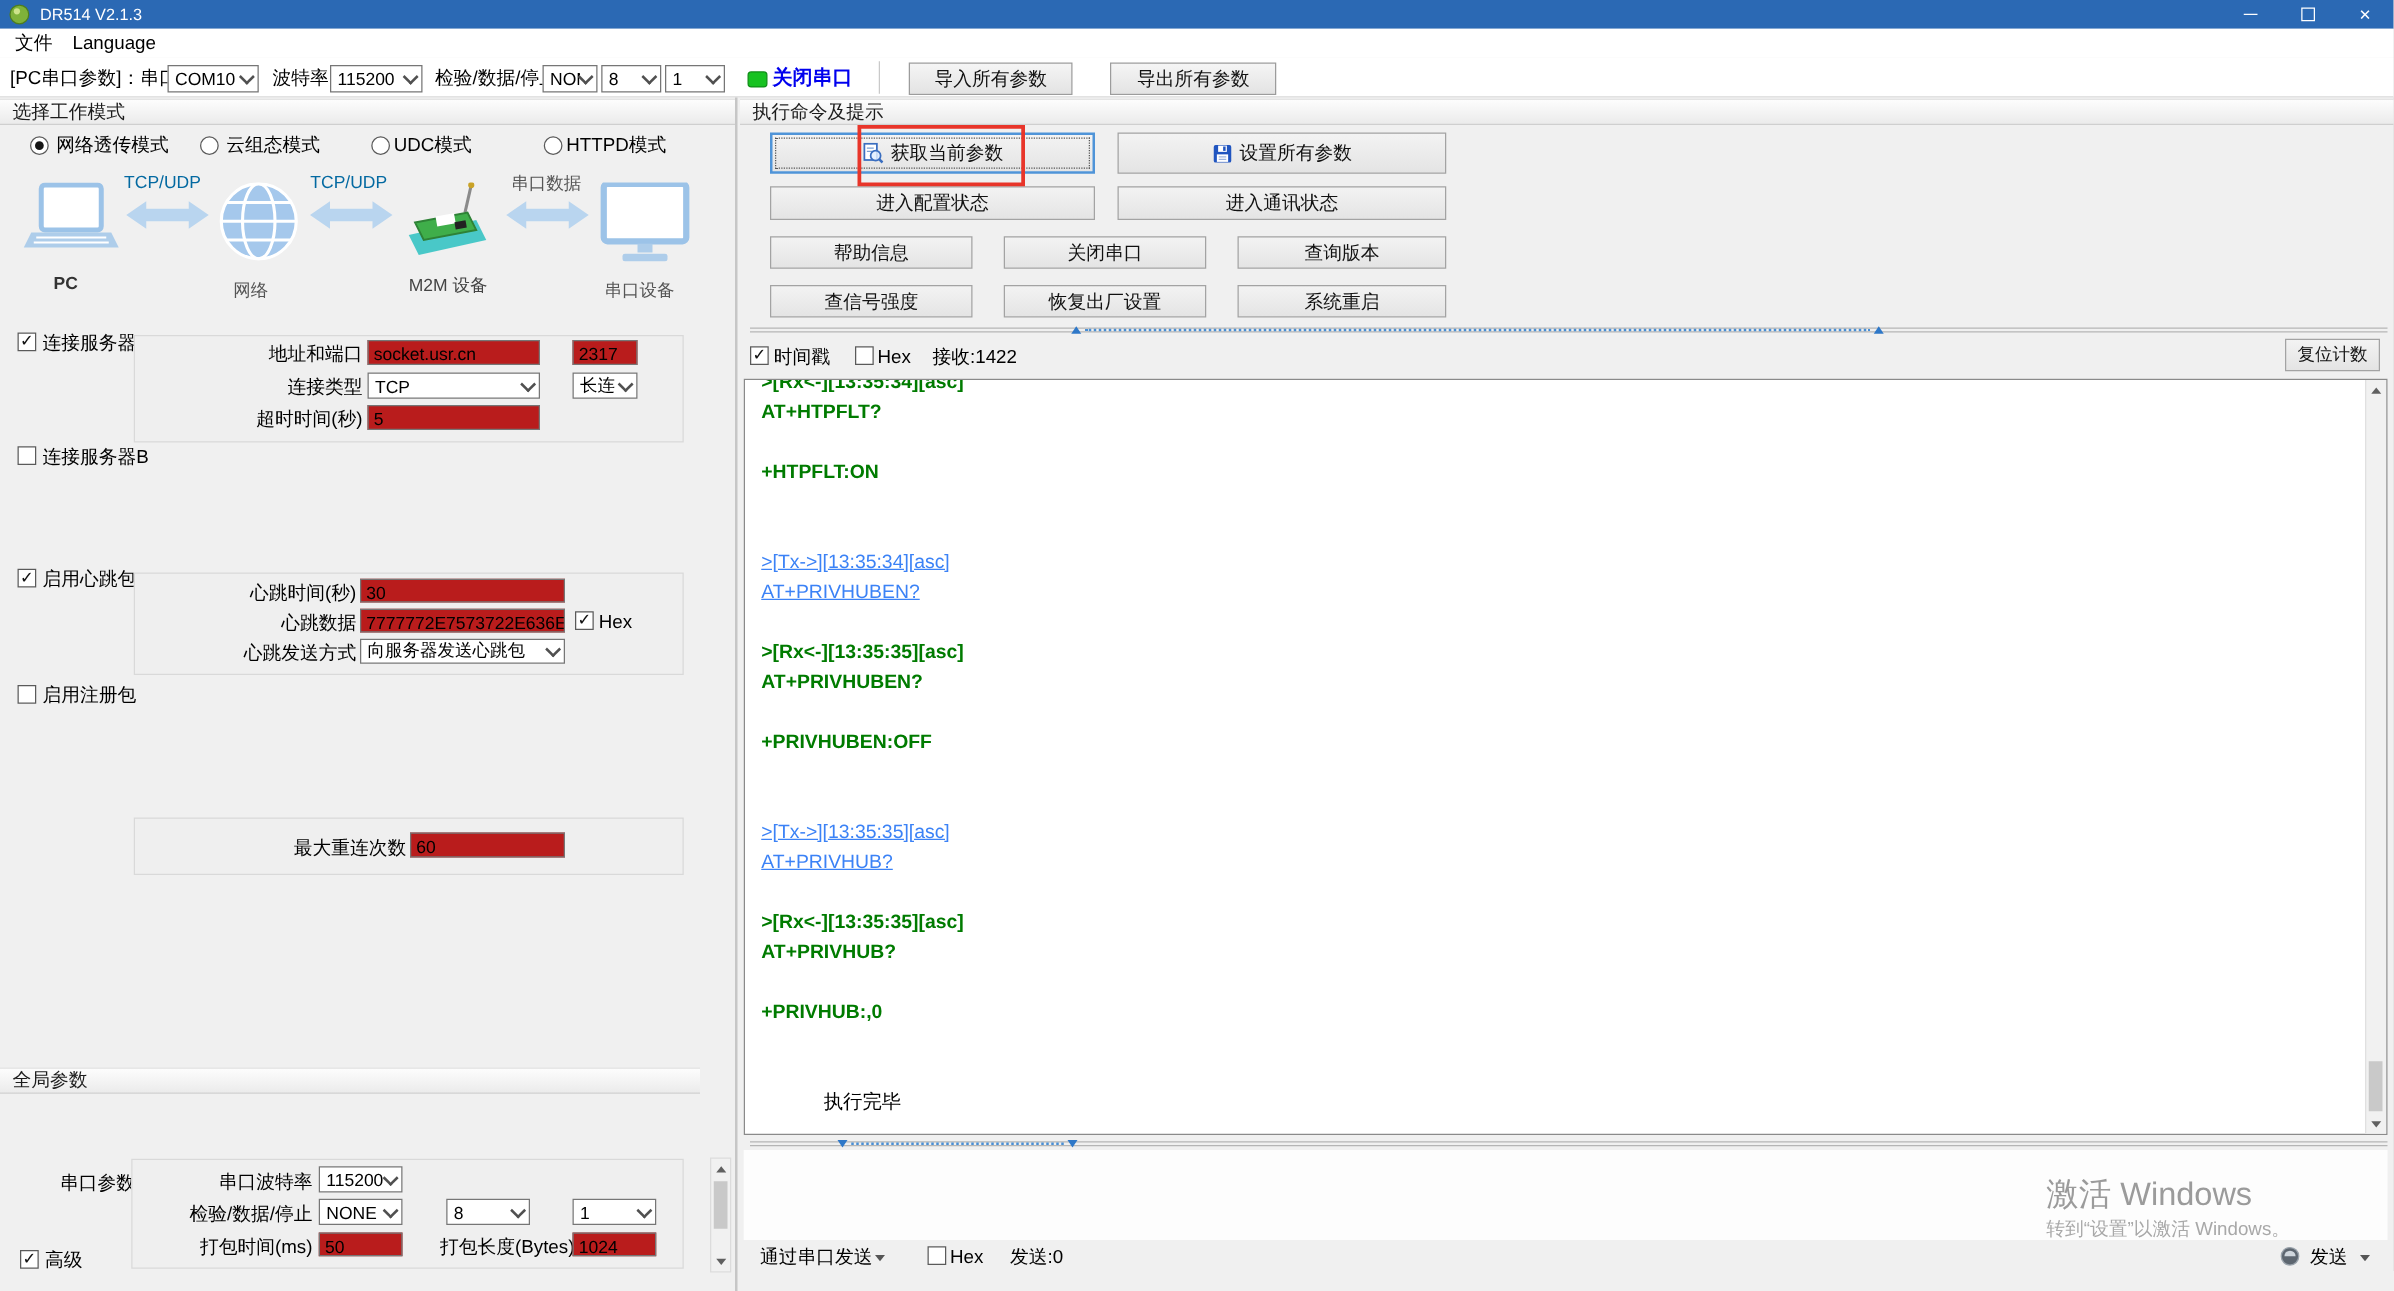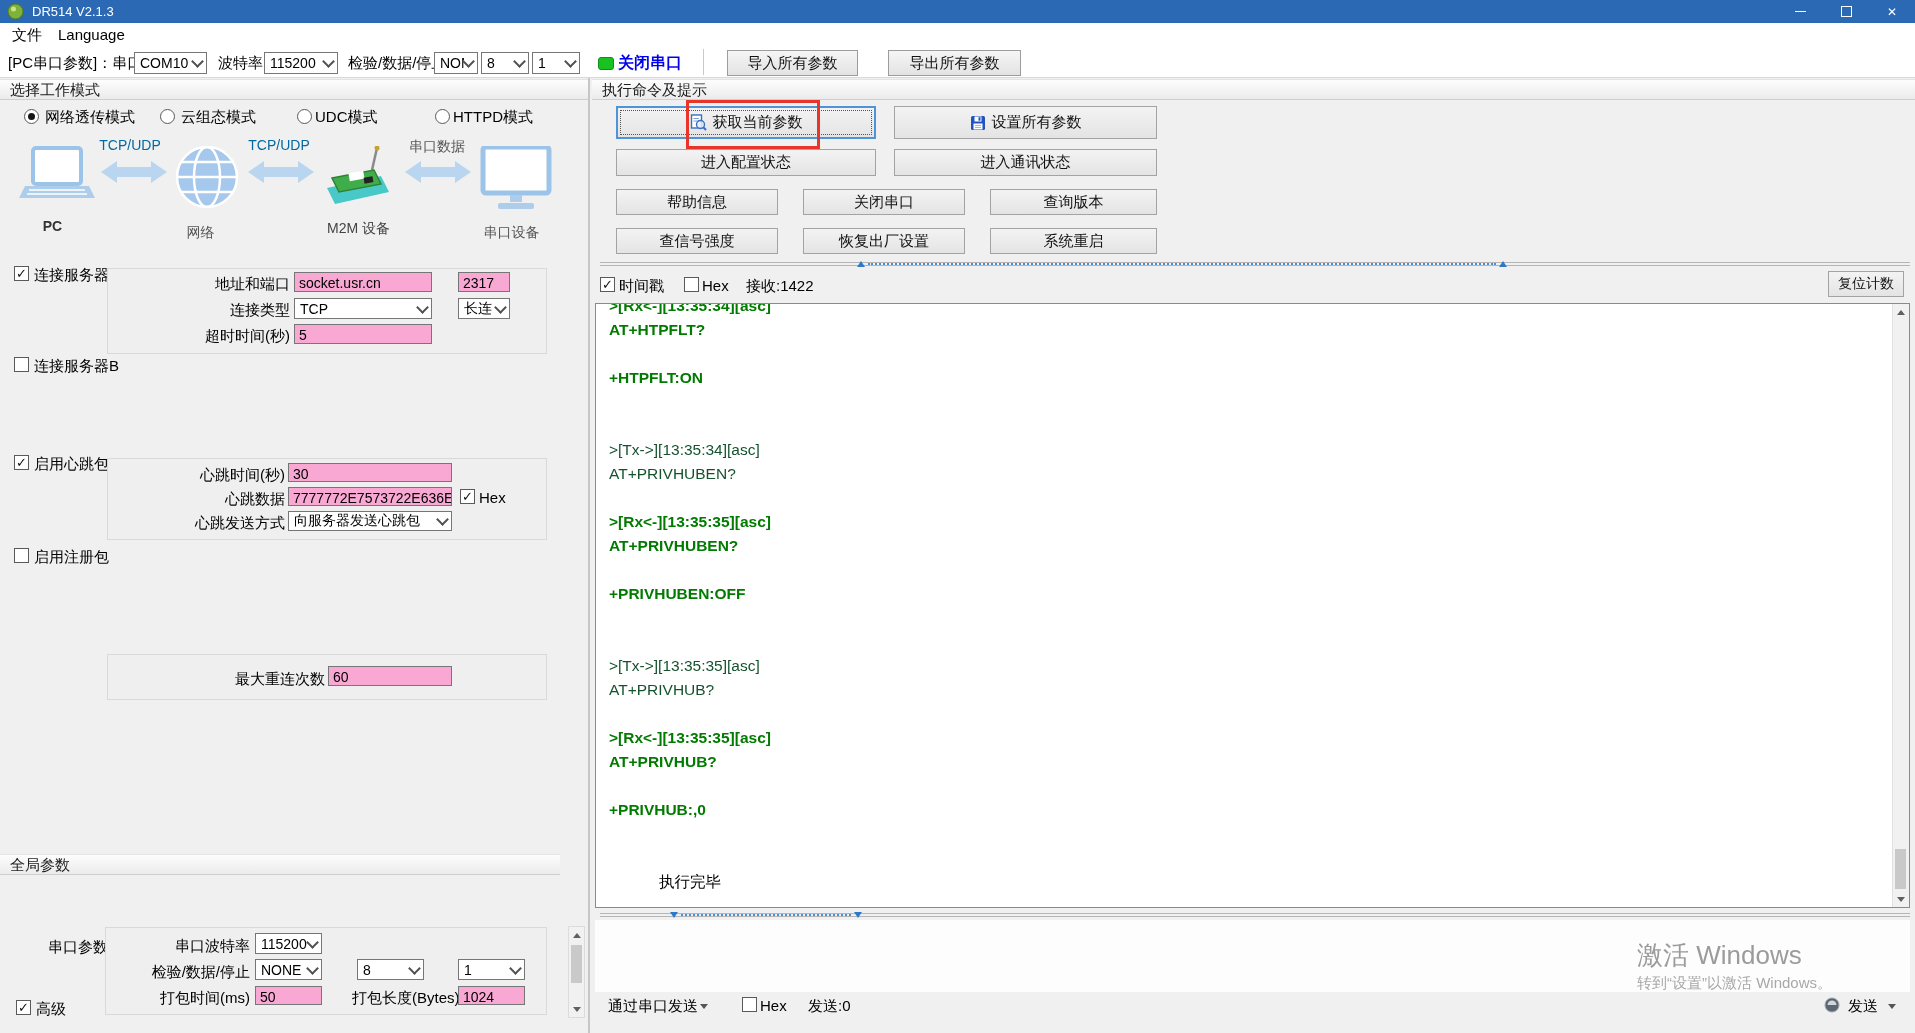--- a/index.html
+++ b/index.html
@@ -15,21 +15,21 @@
   
   #menubar{left:0;top:23px;width:1915px;height:23px;background:#ffffff;}
   .menu-item{top:23px;height:23px;line-height:23px;font-size:15px;}
   #toolbar{left:0;top:46px;width:1915px;height:32px;background:#ffffff;border-bottom:1px solid #d9d9d9;box-sizing:border-box;}
   .tlbl{top:52px;height:22px;line-height:22px;font-size:15px;}
   .combo{background:#fff;border:1px solid #767676;box-sizing:border-box;display:flex;align-items:center;
          justify-content:space-between;padding:0 4px 0 5px;font-size:14px;overflow:hidden;white-space:nowrap;}
   .combo .v{overflow:hidden;white-space:nowrap;}
   .chev{width:7px;height:7px;border-right:2px solid #505050;border-bottom:2px solid #505050;
         transform:rotate(45deg);flex:0 0 auto;margin-top:-3px;}
-  .input{background:#f9a8d4;border:1px solid #767676;box-sizing:border-box;font-size:14px;line-height:18px;
+  .input{background:#b91c1c;border:1px solid #767676;box-sizing:border-box;font-size:14px;line-height:18px;
          padding:1px 0 0 4px;overflow:hidden;white-space:nowrap;}
   #port-ind{left:598px;top:57px;width:14px;height:11px;background:#17c221;border:1px solid #0f8d17;border-radius:3px;}
   #close-port{left:618px;top:51px;font-size:16px;font-weight:bold;color:#0000ee;line-height:24px;}
   .vsep{width:1px;background:#c9c9c9;}
   .wbtn{background:linear-gradient(#f5f5f5,#e3e3e3);border:1px solid #9c9c9c;box-sizing:border-box;
         display:flex;align-items:center;justify-content:center;font-size:15px;color:#111;}
   
   .hdr{background:linear-gradient(#fdfdfd,#ebebeb);border-top:1px solid #e4e4e4;border-bottom:1px solid #cfcfcf;
        box-sizing:border-box;font-size:15px;line-height:19px;padding-left:10px;color:#1c1c1c;}
   #vdivider{left:588px;top:78px;width:2px;height:955px;background:#c6c6c6;}
@@ -53,21 +53,21 @@
   
   .split-line{height:4px;border-top:1px solid #b5b5b5;border-bottom:1px solid #b5b5b5;box-sizing:border-box;}
   .split-handle{display:flex;align-items:center;z-index:3;}
   .dots{flex:1;height:0;border-top:2px dotted #4a8fd4;margin:0 3px;}
   .tri-up{width:0;height:0;border-left:4px solid transparent;border-right:4px solid transparent;border-bottom:6px solid #2f78c8;}
   .tri-down{width:0;height:0;border-left:4px solid transparent;border-right:4px solid transparent;border-top:6px solid #2f78c8;}
   
   #log-box{left:595px;top:303px;width:1315px;height:605px;background:#fff;border:1px solid #8a8a8a;box-sizing:border-box;overflow:hidden;}
   #log-content{position:absolute;left:13px;top:-10px;font-size:15.5px;line-height:24px;white-space:pre;}
   .log-line.rx{color:#007b00;font-weight:bold;}
-  .log-line.tx{color:#14532d;}
+  .log-line.tx{color:#3b82f6;text-decoration:underline;}
   .log-line.end{color:#000;text-align:center;}
   
   .sbar{background:#f1f1f1;border:1px solid #dcdcdc;box-sizing:border-box;}
   .sb-btn{position:absolute;left:0;width:100%;height:16px;display:flex;align-items:center;justify-content:center;}
   .sb-tri-up{width:0;height:0;border-left:4px solid transparent;border-right:4px solid transparent;border-bottom:5px solid #606060;}
   .sb-tri-down{width:0;height:0;border-left:4px solid transparent;border-right:4px solid transparent;border-top:5px solid #606060;}
   .sb-thumb{position:absolute;left:2px;width:11px;background:#c9c9c9;}
   
   .caret-sm{width:0;height:0;border-left:4px solid transparent;border-right:4px solid transparent;border-top:5px solid #555;}
   #wm1{font-size:26px;color:#9b9b9b;}

